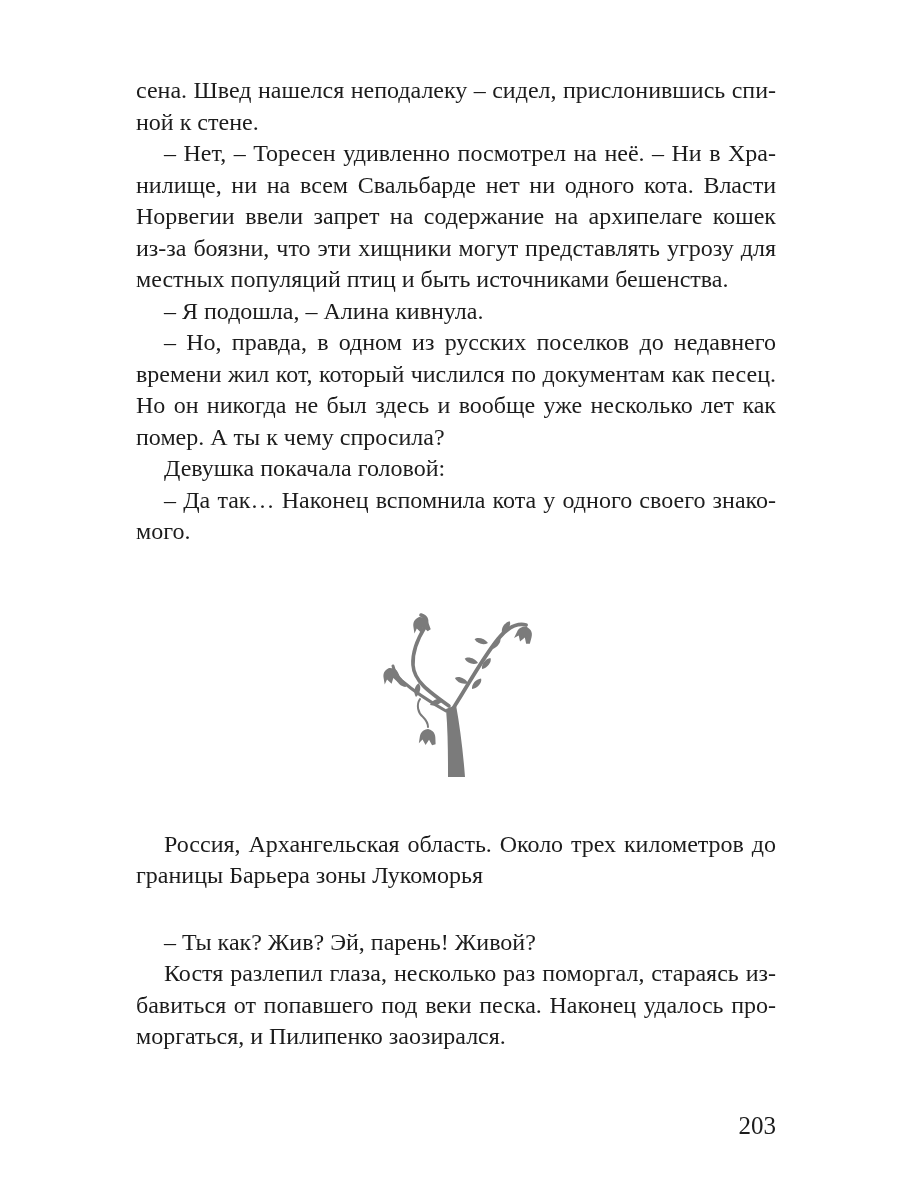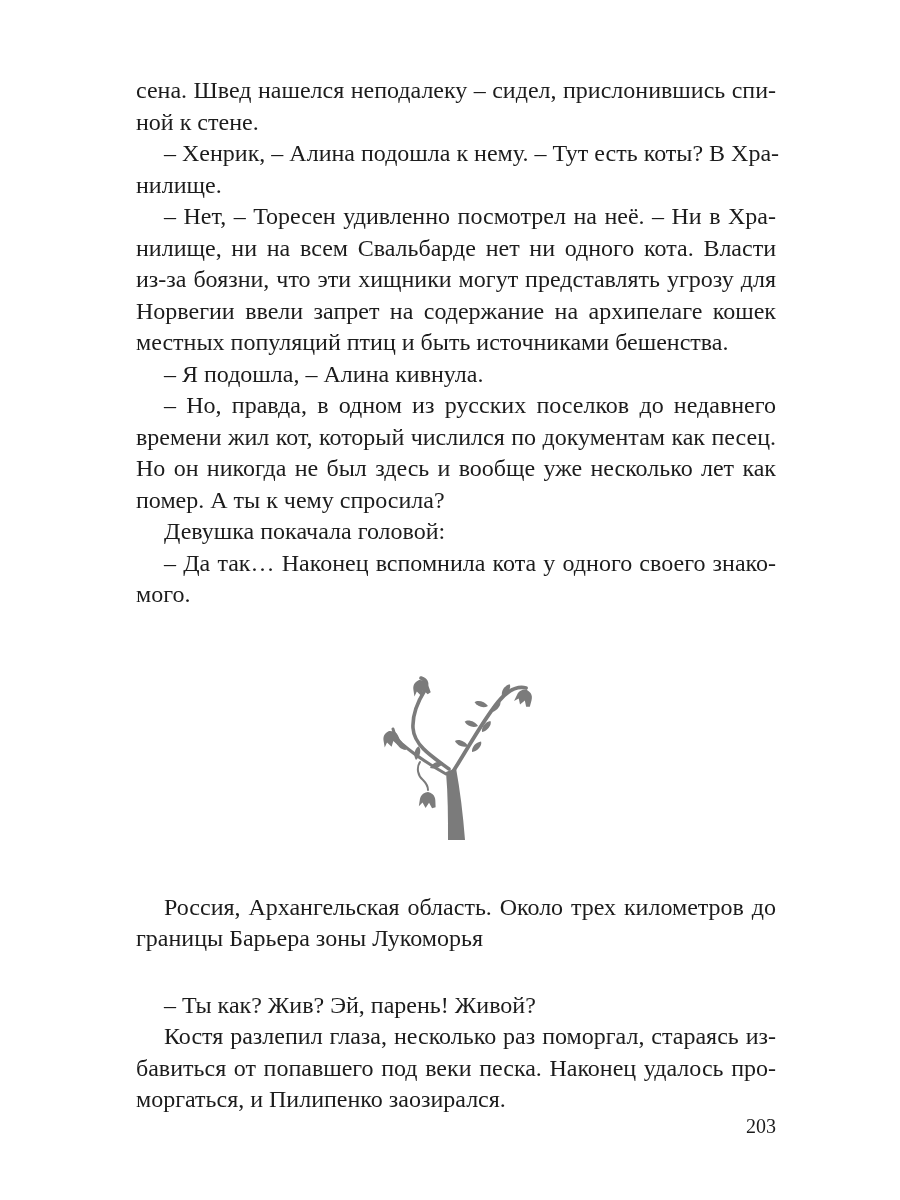--- a/index.html
+++ b/index.html
@@ -43,42 +43,38 @@
   .stem {
     stroke: var(--ornament-color, #7b7b7b);
     fill: none;
     stroke-linecap: round;
   }
   .trunk-fill, .bloom { fill: var(--ornament-color, #7b7b7b); stroke: none; }
   .page-number {
     position: absolute;
     top: 1112px;
     right: 124px;
-    font-size: 20px;
+    font-size: 25px;
     line-height: 28px;
   }
 </style>
 </head>
 <body>
 
 <div class="book-page">
   <div class="text-column">
       <div class="para">
         <div class="line">сена. Швед нашелся неподалеку – сидел, прислонившись спи-</div>
         <div class="line last">ной к стене.</div>
       </div>
       <div class="para">
-        <div class="line indent">– Хенрик, – Алина подошла к нему. – Тут есть коты? В Хра-</div>
-        <div class="line last">нилище.</div>
-      </div>
-      <div class="para">
         <div class="line indent">– Нет, – Торесен удивленно посмотрел на неё. – Ни в Хра-</div>
         <div class="line">нилище, ни на всем Свальбарде нет ни одного кота. Власти</div>
+        <div class="line">Норвегии ввели запрет на содержание на архипелаге кошек</div>
         <div class="line">из-за боязни, что эти хищники могут представлять угрозу для</div>
-        <div class="line">Норвегии ввели запрет на содержание на архипелаге кошек</div>
         <div class="line last">местных популяций птиц и быть источниками бешенства.</div>
       </div>
       <div class="para">
         <div class="line last indent">– Я подошла, – Алина кивнула.</div>
       </div>
       <div class="para">
         <div class="line indent">– Но, правда, в одном из русских поселков до недавнего</div>
         <div class="line">времени жил кот, который числился по документам как песец.</div>
         <div class="line">Но он никогда не был здесь и вообще уже несколько лет как</div>
         <div class="line last">помер. А ты к чему спросила?</div>

